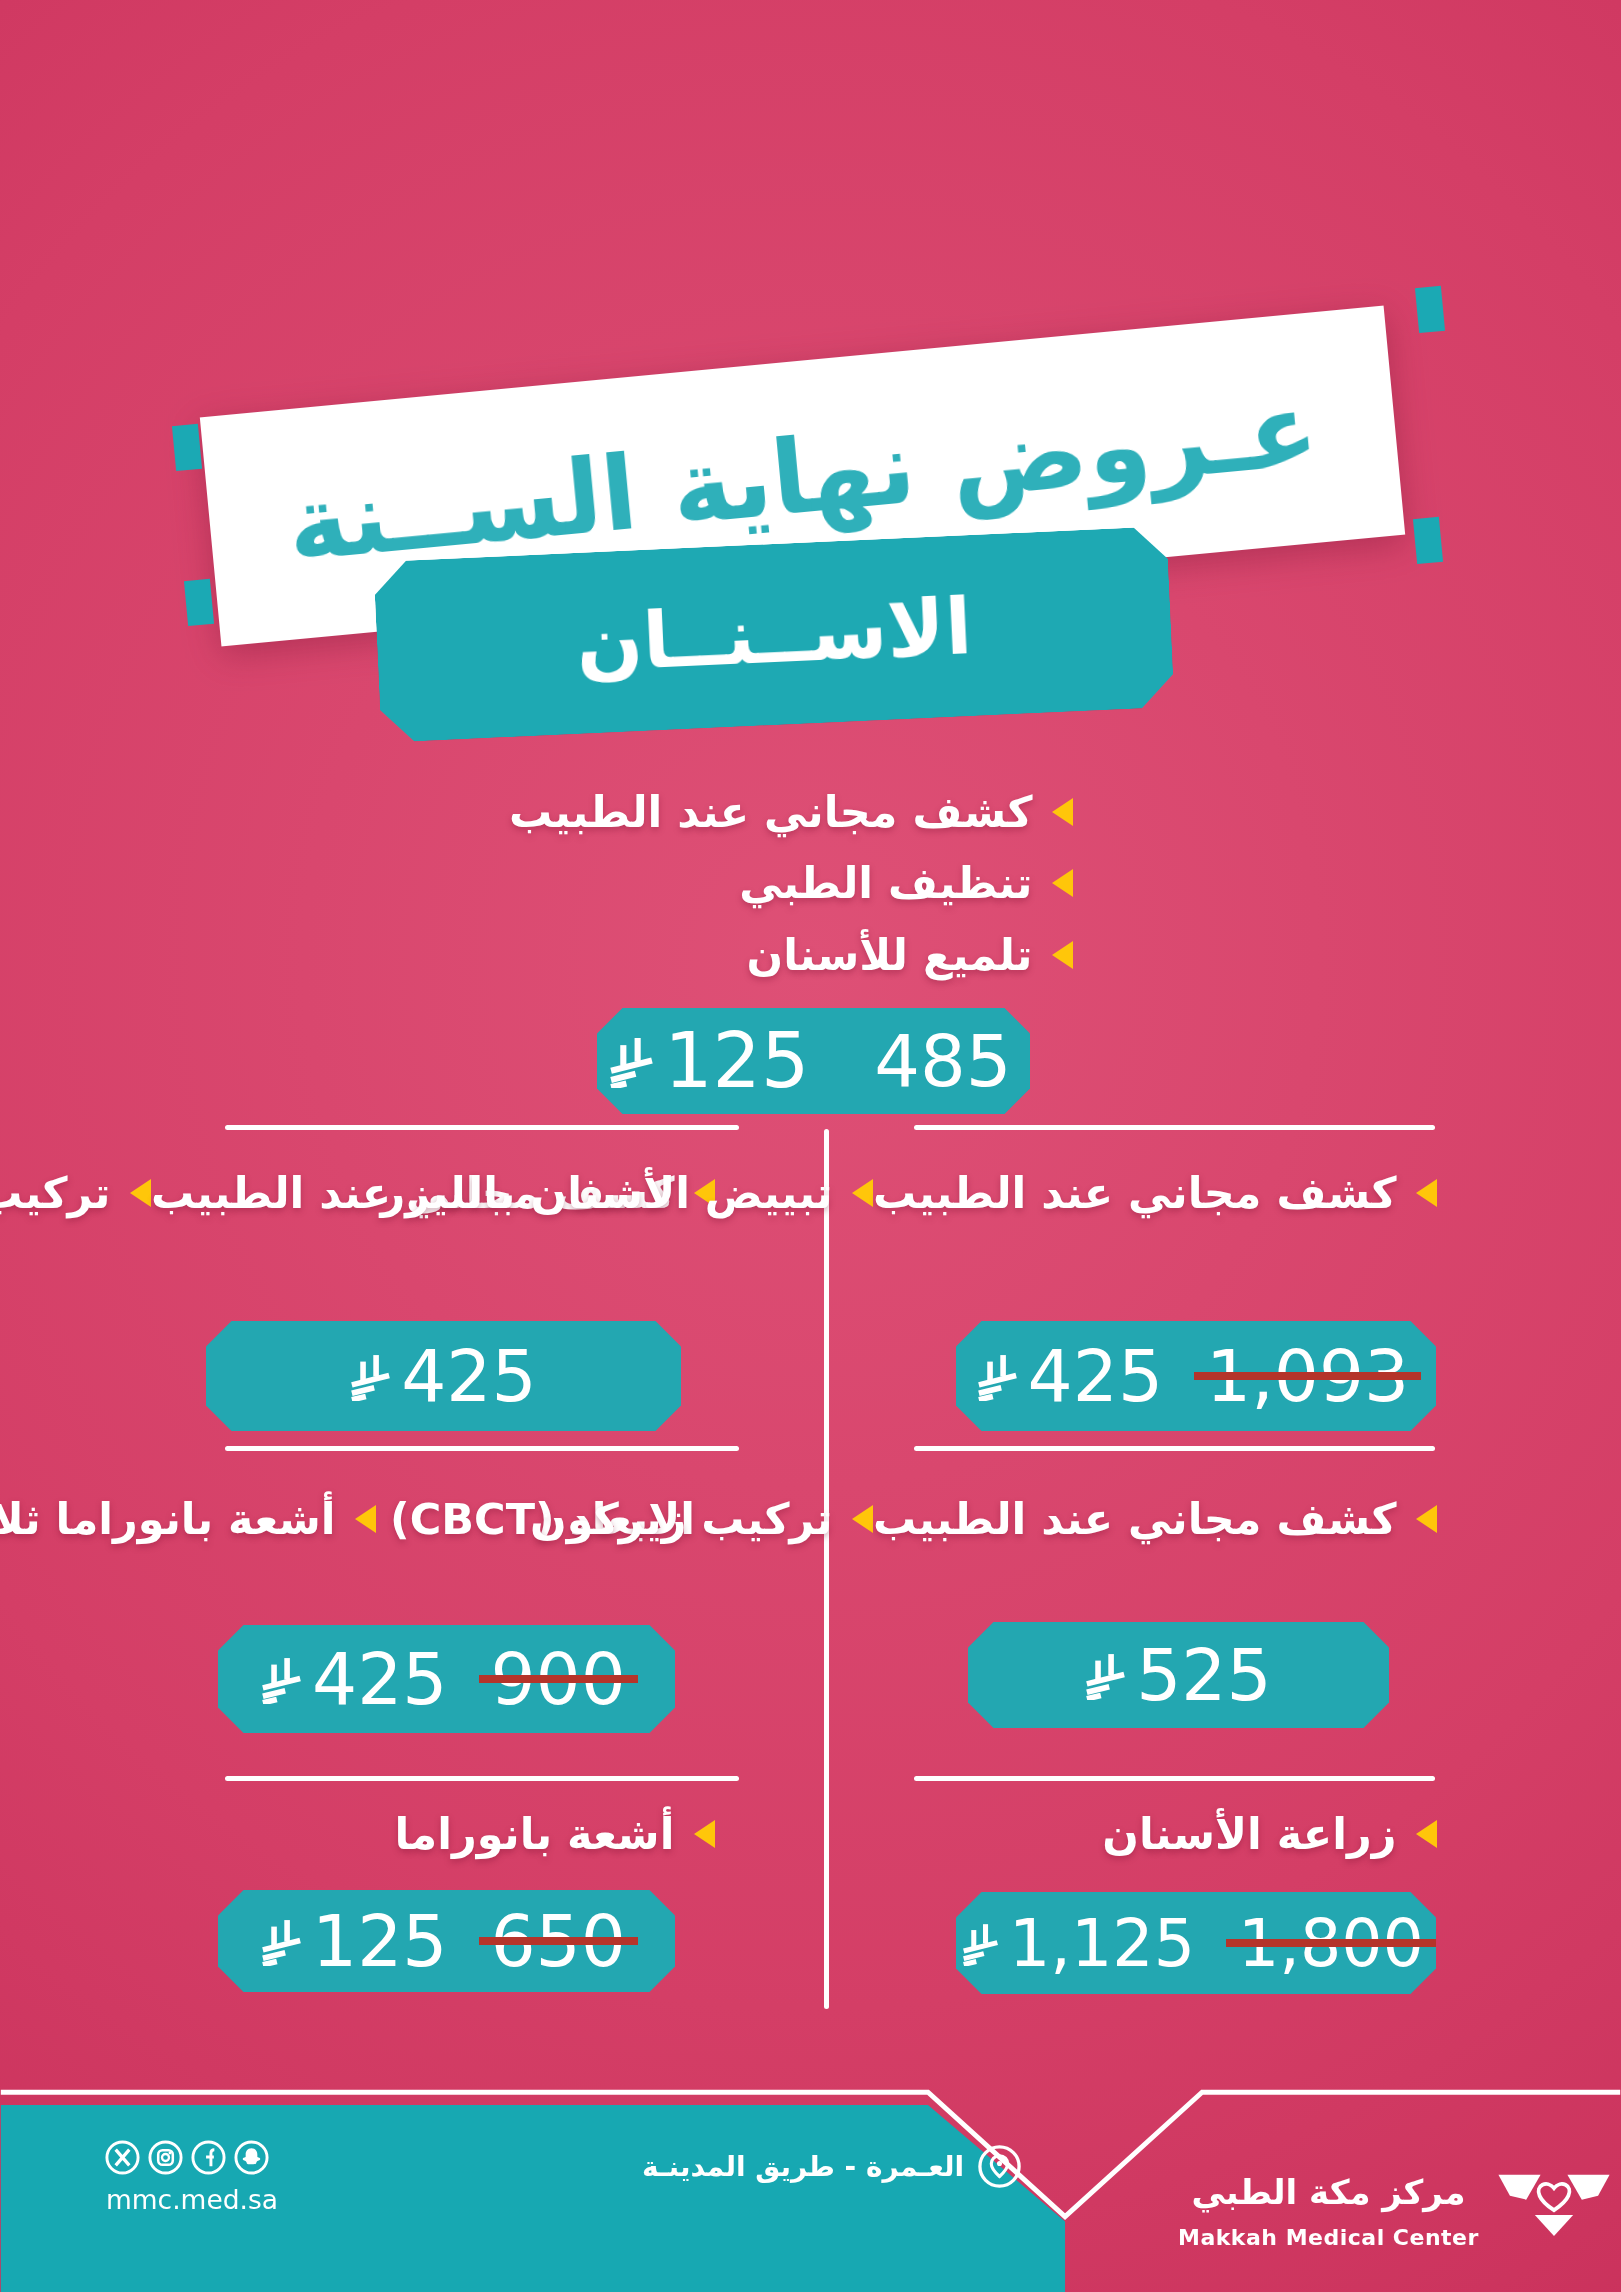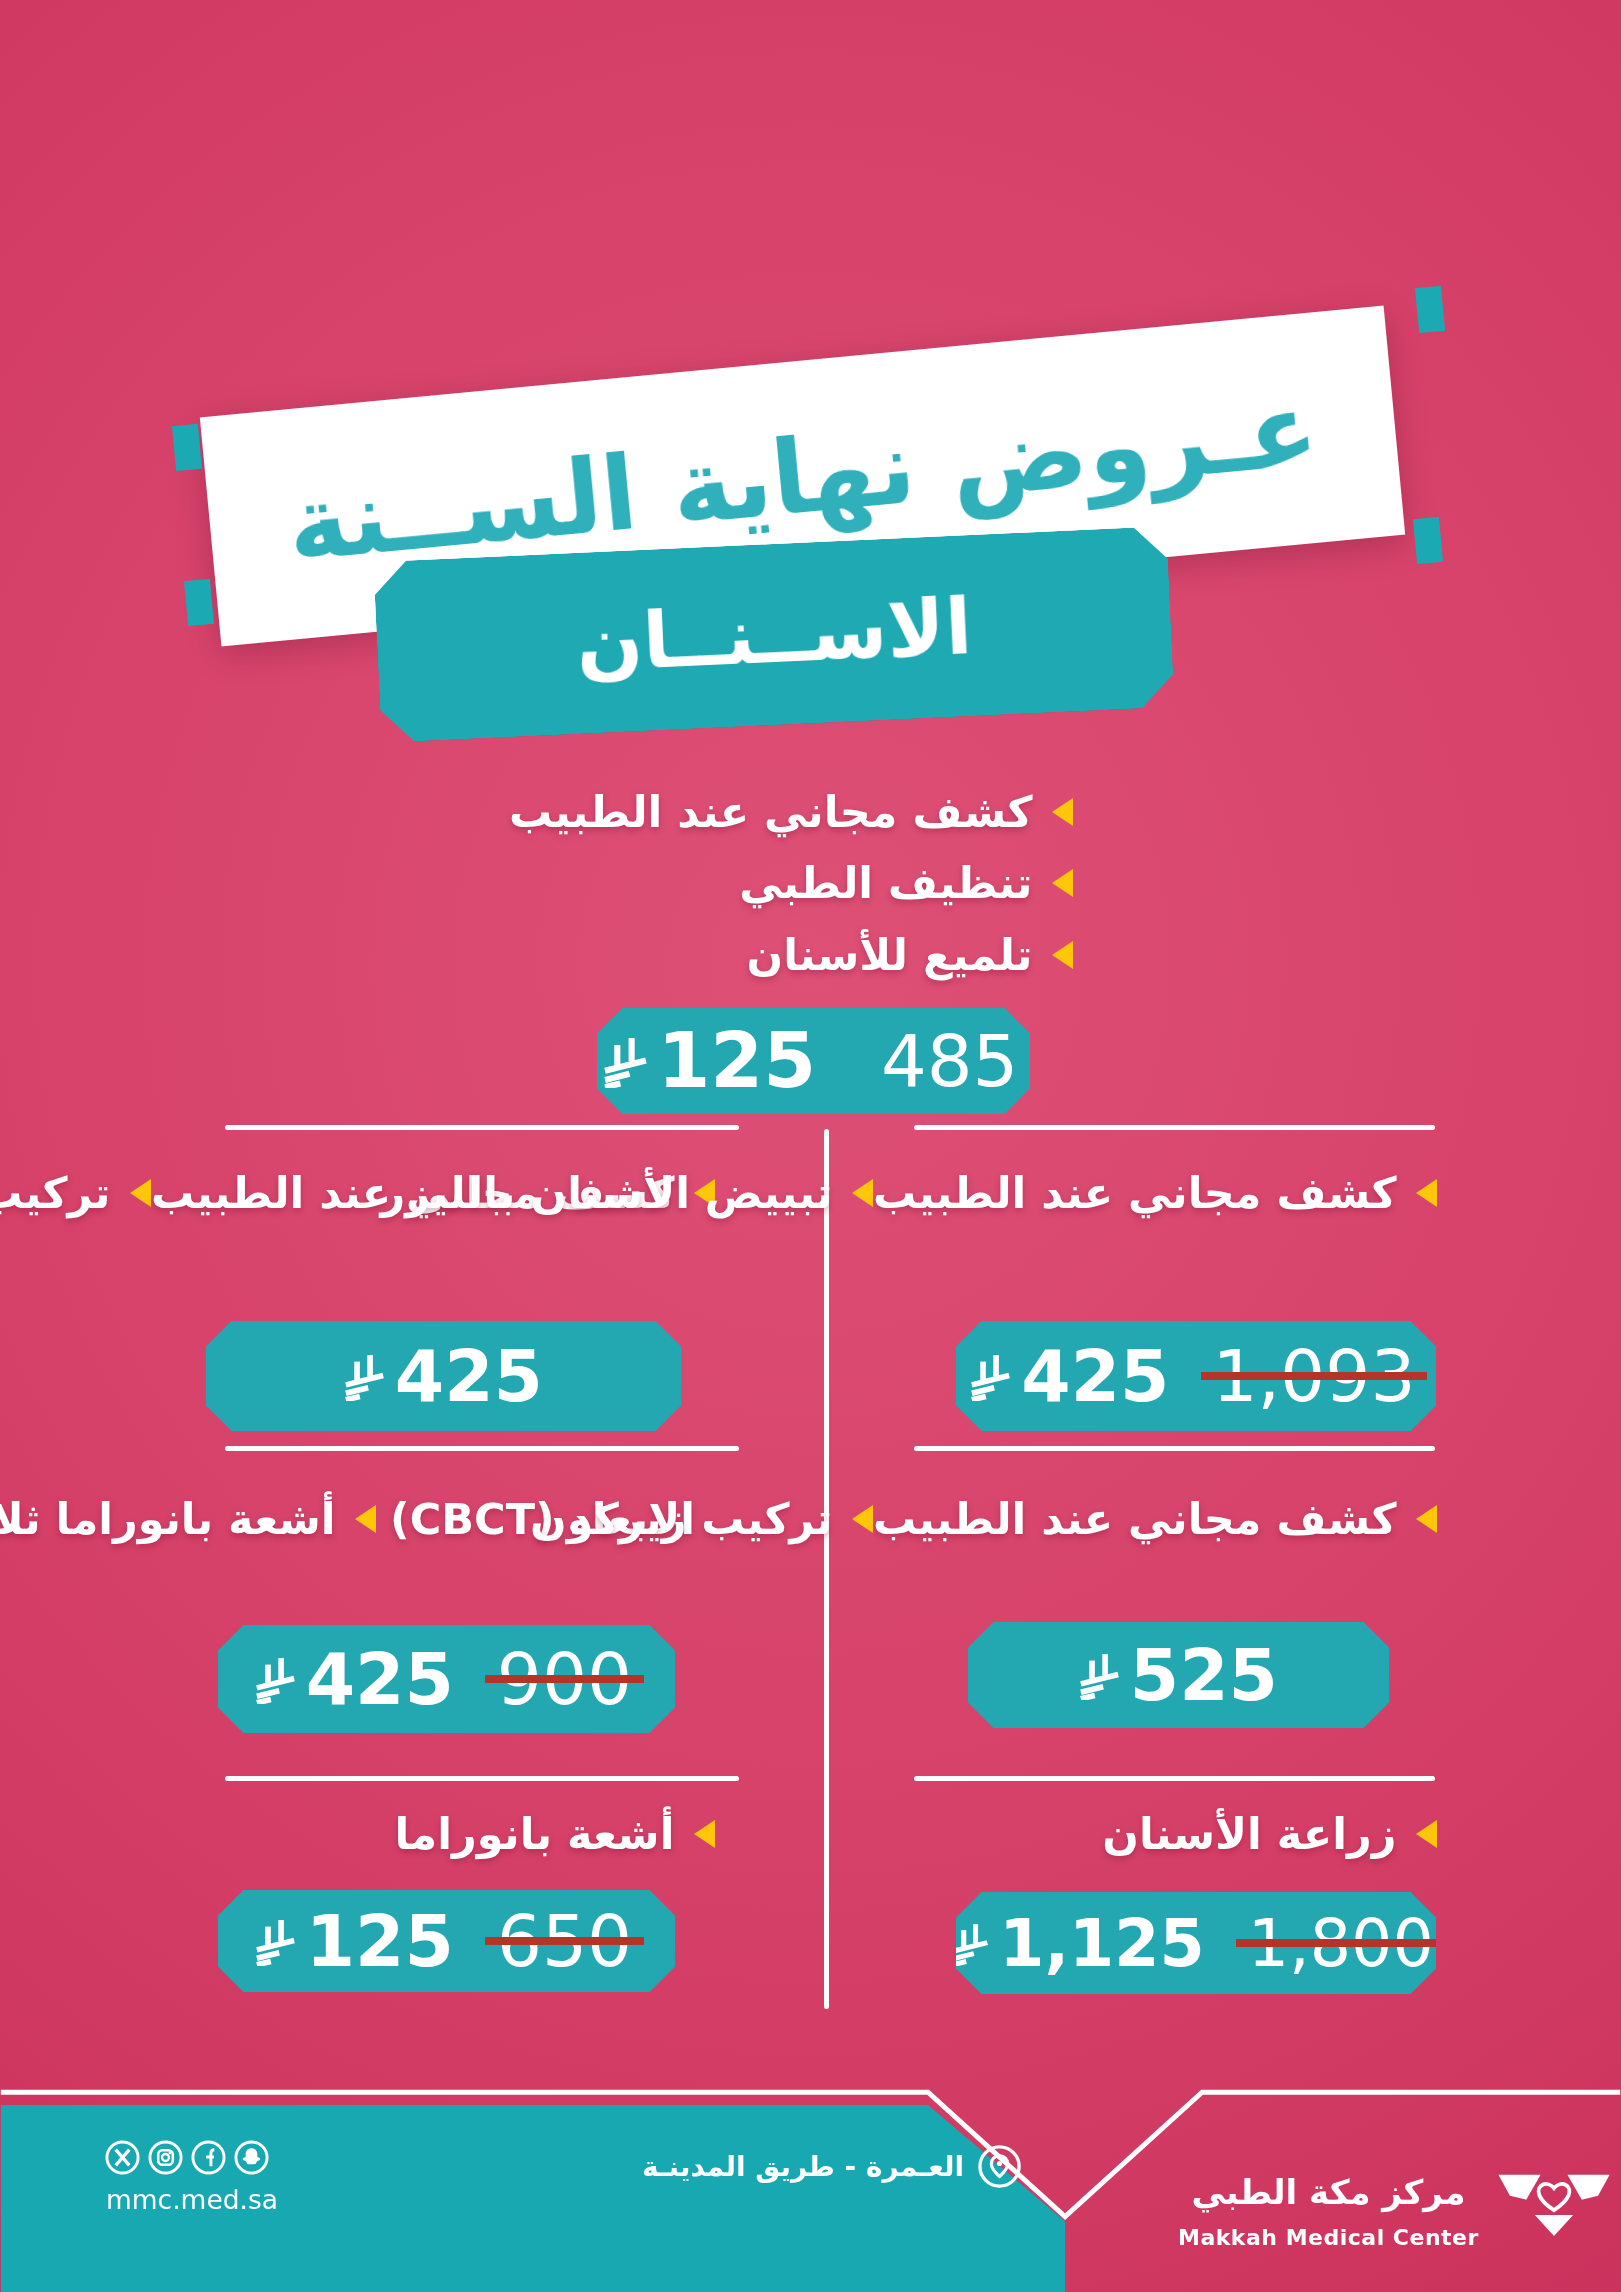--- a/index.html
+++ b/index.html
@@ -50,21 +50,21 @@
   .items-pan{right:906px; top:1803px;}
   .items-imp{right:184px; top:1803px;}
   
   .price-badge{
     position:absolute; background:#23a7b1;
     clip-path:polygon(25.5px 0,calc(100% - 25.5px) 0,100% 25.5px,100% calc(100% - 25.5px),calc(100% - 25.5px) 100%,25.5px 100%,0 calc(100% - 25.5px),0 25.5px);
     display:flex; align-items:center; justify-content:center; gap:37px;
     color:#fff; filter:drop-shadow(0 7.8px 9.8px rgba(70,10,35,.30));
   }
   .price-group{display:flex; align-items:center; gap:9.8px;}
-  .new-price{font-size:71px; font-weight:bold; line-height:1;}
+  .new-price{font-size:71px; font-weight:normal; line-height:1;}
   .old-price{position:relative; font-size:71px; font-weight:normal; line-height:1; padding:0 5.9px;}
   .old-price .strike{position:absolute; left:-5.9px; right:-5.9px; top:50%; height:7.8px; margin-top:-3.9px; background:#b5342a;}
   .sar-icon{display:block;}
   .badge-main{left:597px; top:1008px; width:433px; height:106px; gap:59px;}
   .badge-main .new-price{font-size:76px;}
   .badge-main .old-price{font-size:72px;}
   .badge-p1{left:206px; top:1321px; width:475px; height:110px;}
   .badge-w1{left:956px; top:1321px; width:480px; height:110px;}
   .badge-c2{left:218px; top:1625px; width:457px; height:108px;}
   .badge-z2{left:968px; top:1622px; width:421px; height:106px;}

